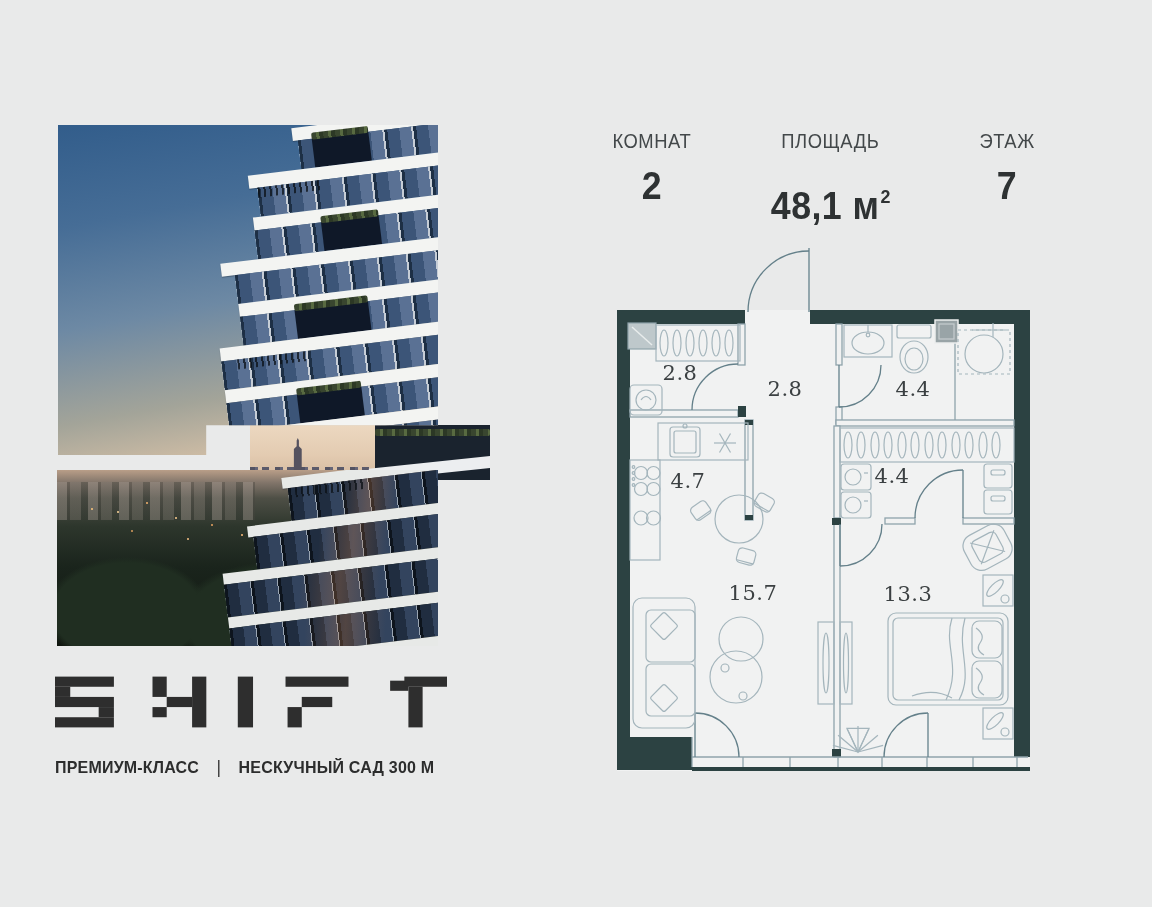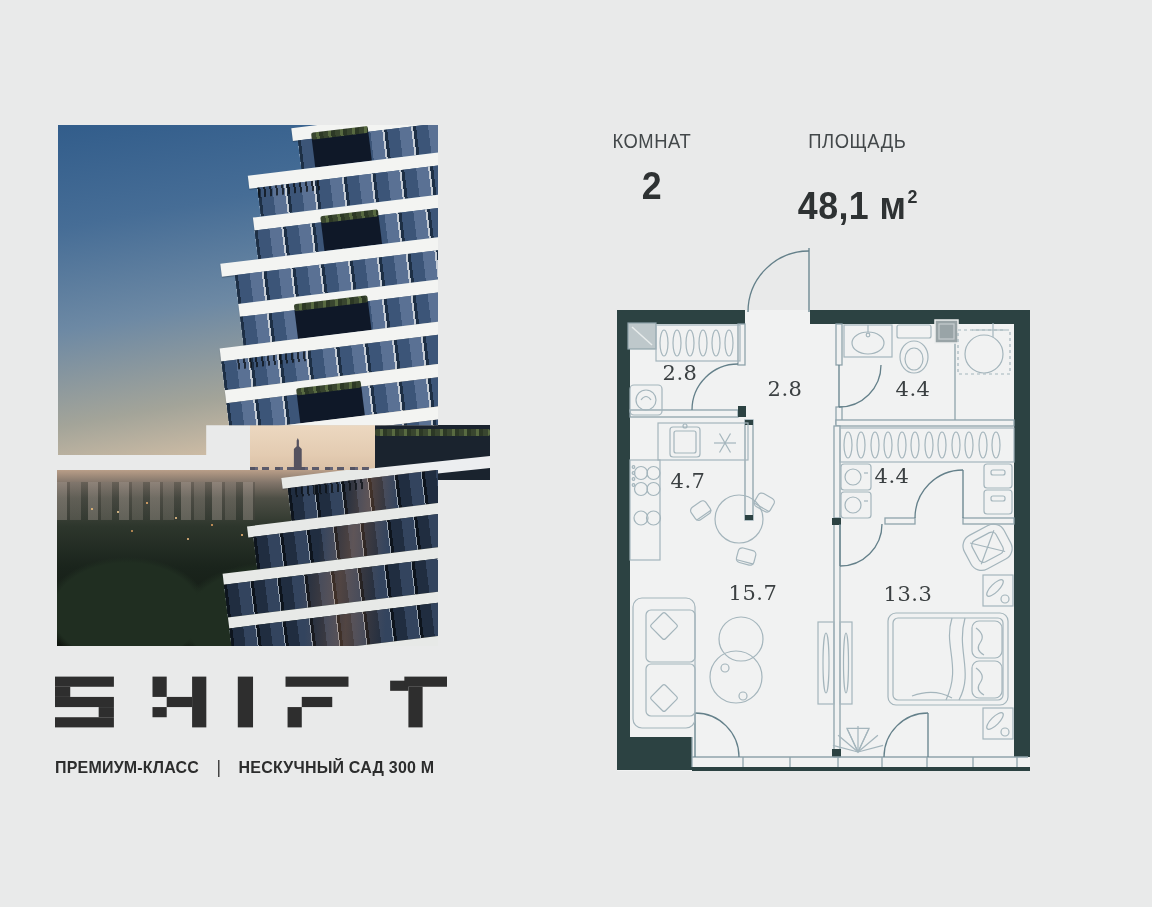--- a/index.html
+++ b/index.html
@@ -69,23 +69,27 @@
 </style>
 </head>
 <body>
 
 <div id="canvas">
 
   <div class="stat-col" style="left:587px;">
     <div class="stat-label">КОМНАТ</div>
     <div class="stat-value">2</div>
   </div>
-  <div class="stat-col" style="left:792px;gap:32px;">
+  <div class="stat-col" style="left:765px;gap:32px;">
     <div class="stat-label">ПЛОЩАДЬ</div>
     <div class="stat-value"><span>48,1 м</span><sup>2</sup></div>
+  </div>
+  <div class="stat-col" style="left:942px;">
+    <div class="stat-label">ЭТАЖ</div>
+    <div class="stat-value">7</div>
   </div>
 
   <div id="tileA" class="tile">
     <div id="facadeA" class="facade">
       <div class="floor">
           <div class="slab" style="margin-left:36%;"></div>
           <div class="glass" style="margin-left:38%;">
             <div class="recess" style="left:8%;width:34%;">
               <div class="plants"></div>
             </div>

